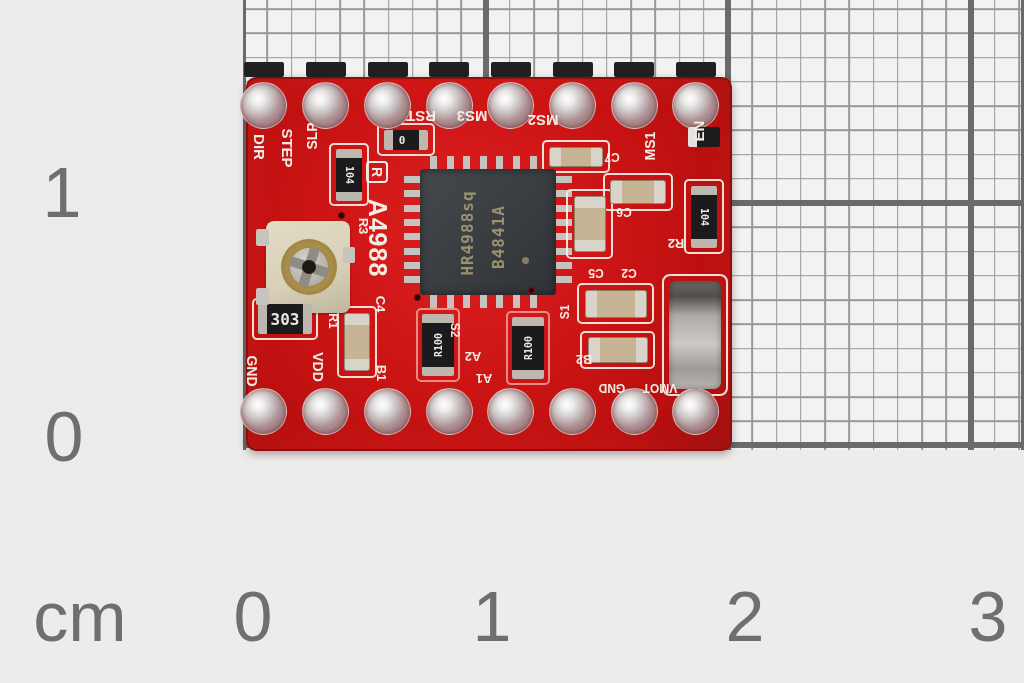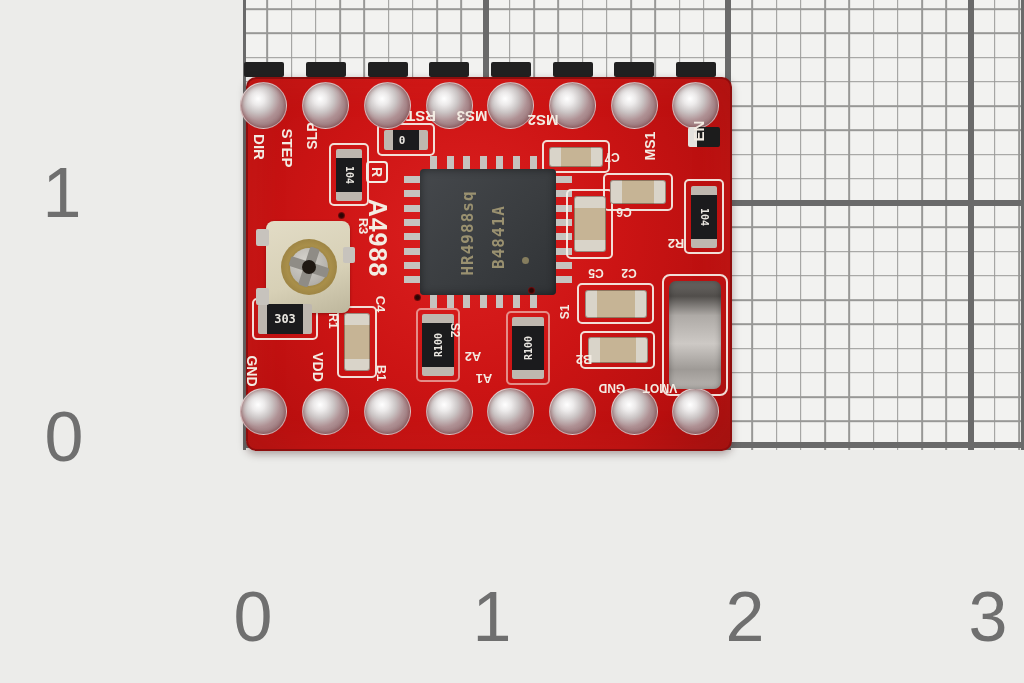--- a/index.html
+++ b/index.html
@@ -46,20 +46,21 @@
   .pinstrip-h{position:absolute;height:14px;z-index:3;
         background:repeating-linear-gradient(to right,#c6c3bf 0 7px,transparent 7px 16.6px);}
 </style>
 </head>
 <body>
 
 <div id="stage">
 
   <div id="grid"></div>
 
+  <div class="ruler" style="left:80px;top:582px;">cm</div>
   <div class="ruler" style="left:253px;top:582px;">0</div>
   <div class="ruler" style="left:492px;top:582px;">1</div>
   <div class="ruler" style="left:745px;top:582px;">2</div>
   <div class="ruler" style="left:988px;top:582px;">3</div>
   <div class="ruler" style="left:62px;top:158px;">1</div>
   <div class="ruler" style="left:64px;top:402px;">0</div>
 
   <div class="tab" style="left:244px;"></div>
   <div class="tab" style="left:306px;"></div>
   <div class="tab" style="left:368px;"></div>
@@ -135,21 +136,21 @@
   <div class="resh" style="left:384px;top:130px;width:44px;height:20px;"></div>
   <div class="mark" style="left:402px;top:140px;font-size:11px;transform:translate(-50%,-50%);">0</div>
 
   <div class="resv" style="left:336px;top:149px;width:26px;height:52px;"></div>
   <div class="mark" style="left:349px;top:175px;font-size:10px;transform:translate(-50%,-50%) rotate(90deg);">104</div>
 
   <div class="resv" style="left:691px;top:186px;width:26px;height:62px;"></div>
   <div class="mark" style="left:704px;top:217px;font-size:10px;transform:translate(-50%,-50%) rotate(90deg);">104</div>
 
   <div class="resh" style="left:258px;top:304px;width:54px;height:30px;"></div>
-  <div class="mark" style="left:285px;top:319px;font-size:12px;transform:translate(-50%,-50%);">303</div>
+  <div class="mark" style="left:285px;top:319px;font-size:16px;transform:translate(-50%,-50%);">303</div>
 
   <div class="resv" style="left:422px;top:314px;width:32px;height:62px;"></div>
   <div class="mark" style="left:438px;top:345px;font-size:10px;transform:translate(-50%,-50%) rotate(-90deg);">R100</div>
   <div class="resv" style="left:512px;top:317px;width:32px;height:62px;"></div>
   <div class="mark" style="left:528px;top:348px;font-size:10px;transform:translate(-50%,-50%) rotate(-90deg);">R100</div>
 
   <div class="caph" style="left:549px;top:147px;width:54px;height:20px;"></div>
   <div class="caph" style="left:610px;top:180px;width:56px;height:24px;"></div>
   <div class="capv" style="left:574px;top:196px;width:32px;height:56px;"></div>
   <div class="caph" style="left:585px;top:290px;width:62px;height:28px;"></div>

